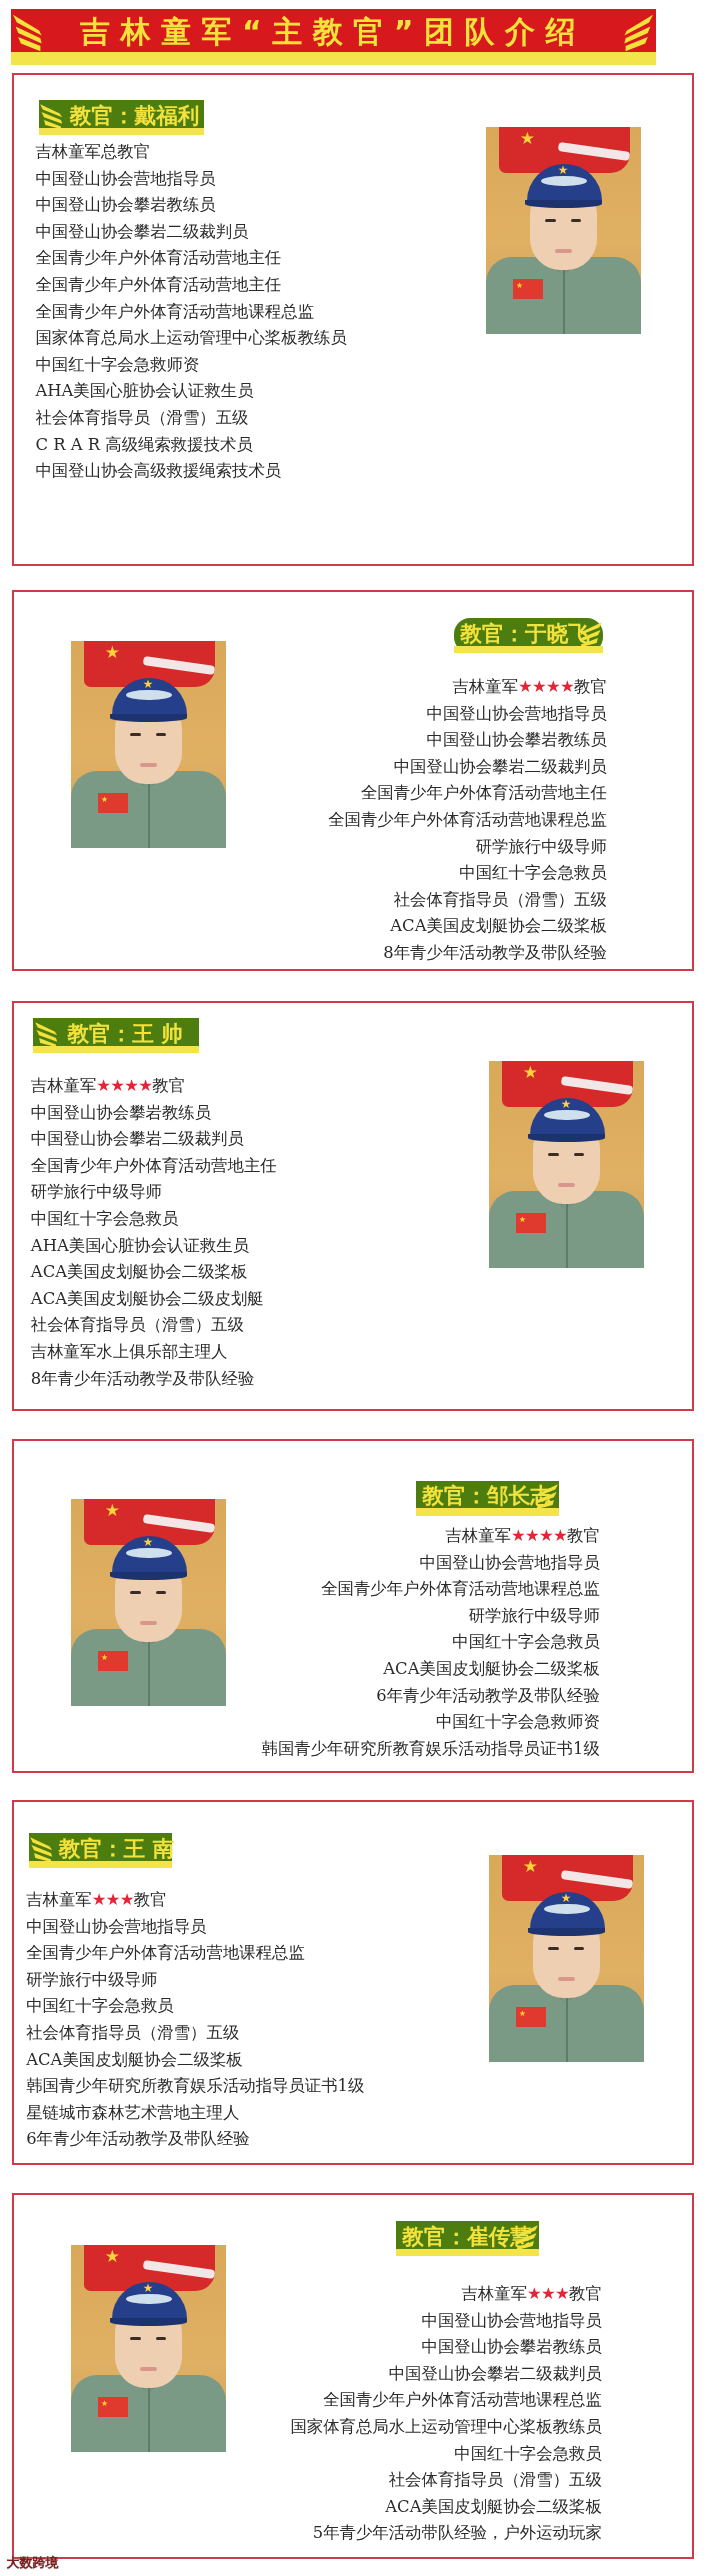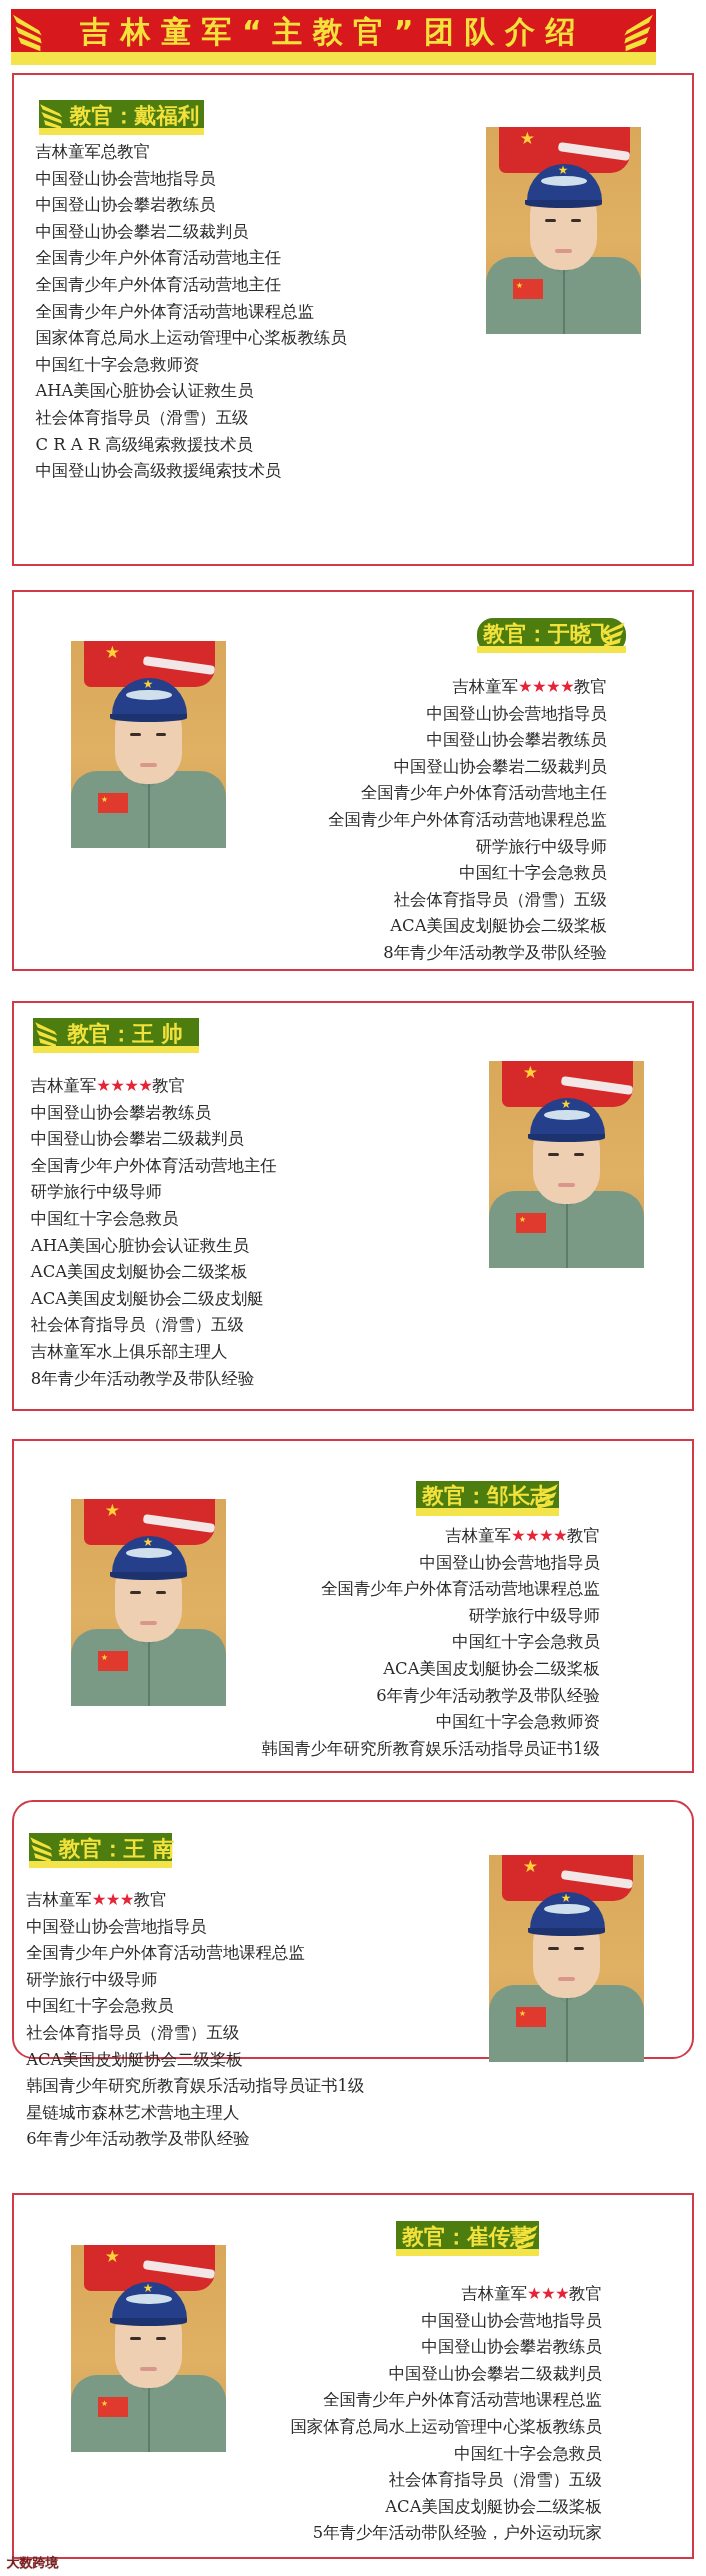--- a/index.html
+++ b/index.html
@@ -150,21 +150,21 @@
         <div class="eye l"></div>
         <div class="eye r"></div>
         <div class="mouth"></div>
       </div>
     <div class="cap"></div>
       <div class="brim"></div>
   </div>
 </div>
 
 <div class="card" style="top:590px; height:381px;">
-  <div class="name-tag" style="left:463px; top:26px; width:149px;border-radius:16px;">
+  <div class="name-tag" style="left:440px; top:26px; width:149px;border-radius:16px;">
     <div class="label" style="left:6.5px;">教官：于晓飞</div>
     <svg class="wing" viewBox="0 0 38 40" style="right:1.3px;">
       <polygon points="38,2 8,16 4,22 34,10" fill="#f3e23c"></polygon>
       <polygon points="36,14 6,26 4,32 32,22" fill="#f3e23c"></polygon>
       <polygon points="32,26 6,36 6,40 30,34" fill="#f3e23c"></polygon>
     </svg>
     <div class="strip"></div>
   </div>
   <div class="lines right" style="right:85px; top:82px;">
     <div class="line"><span>吉林童军</span><span class="stars">★★★★</span><span>教官</span></div>
@@ -268,21 +268,21 @@
     <div class="face">
         <div class="eye l"></div>
         <div class="eye r"></div>
         <div class="mouth"></div>
       </div>
     <div class="cap"></div>
       <div class="brim"></div>
   </div>
 </div>
 
-<div class="card" style="top:1800px; height:259px;border-radius:21px;">
+<div class="card" style="top:1800px; height:365px;">
   <div class="name-tag" style="left:15px; top:31px; width:143px;">
     <svg class="wing" viewBox="0 0 38 40" style="left:1.3px;">
       <polygon points="0,2 30,16 34,22 4,10" fill="#f3e23c"></polygon>
       <polygon points="2,14 32,26 34,32 6,22" fill="#f3e23c"></polygon>
       <polygon points="6,26 32,36 32,40 8,34" fill="#f3e23c"></polygon>
     </svg>
     <div class="label" style="left:30px;">教官：王 南</div>
     <div class="strip"></div>
   </div>
   <div class="lines" style="left:12.4px; top:85px;">

